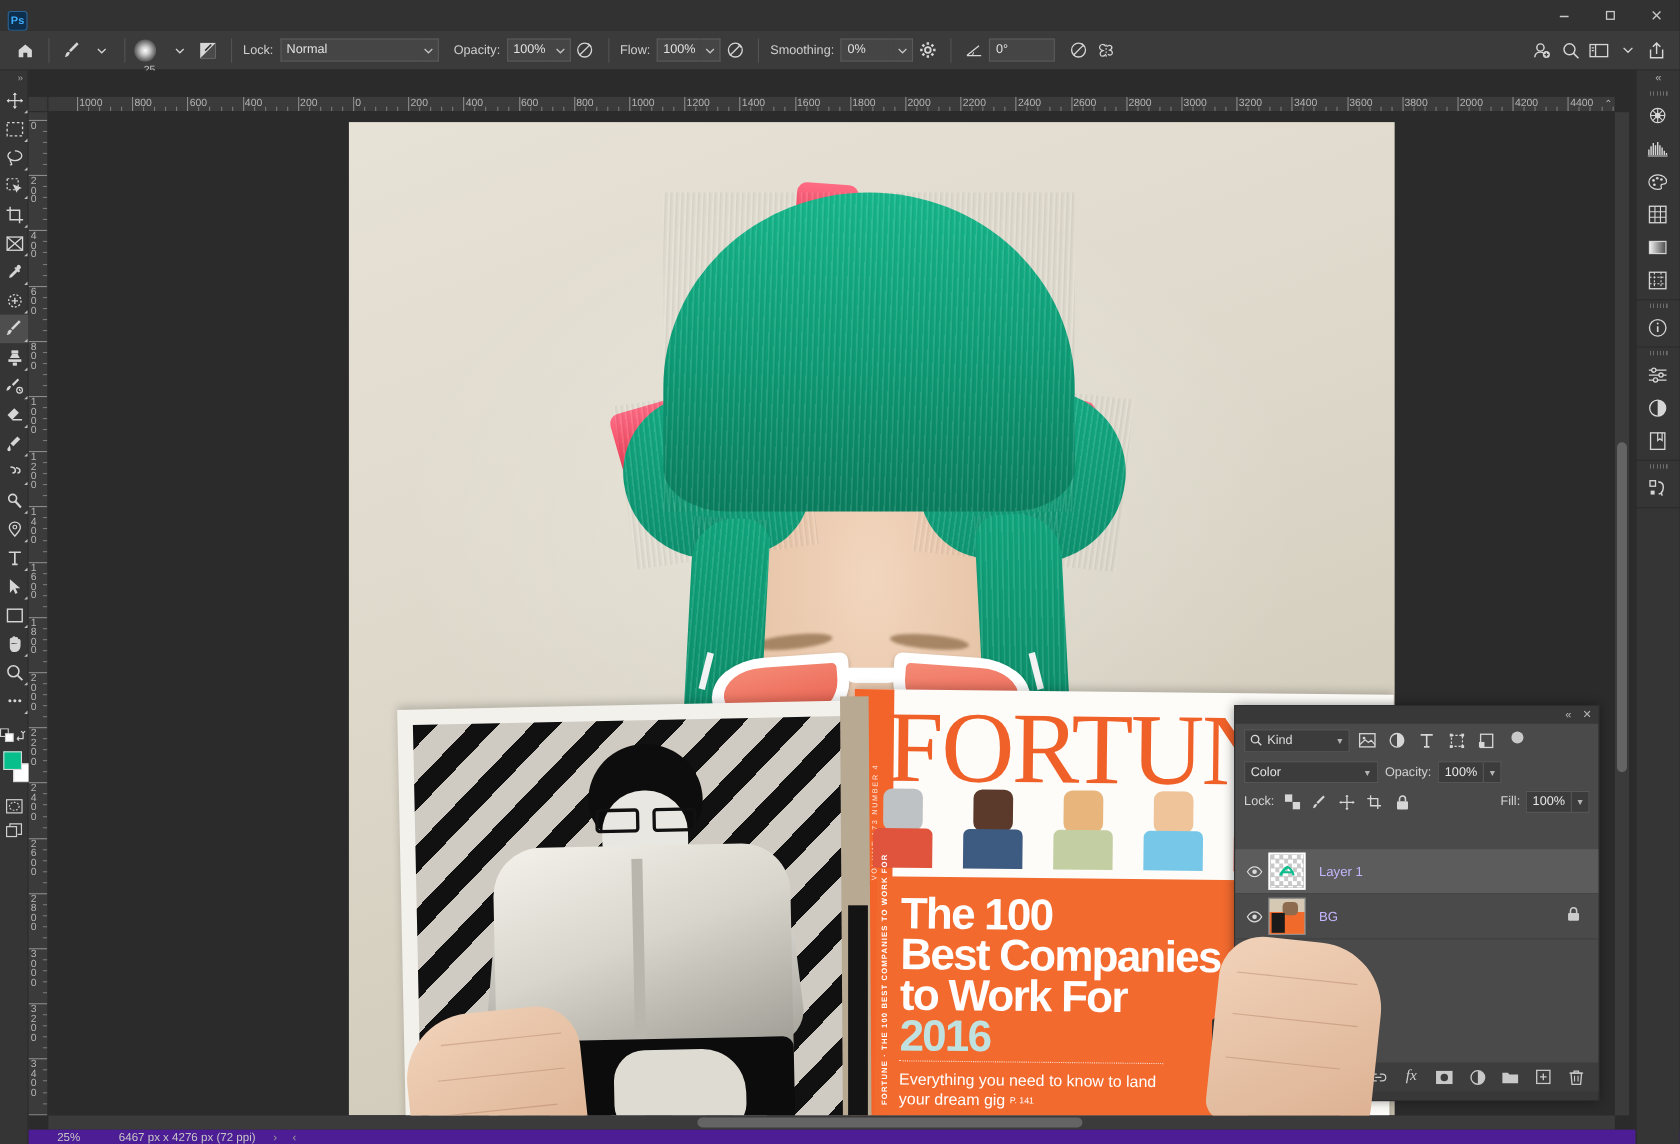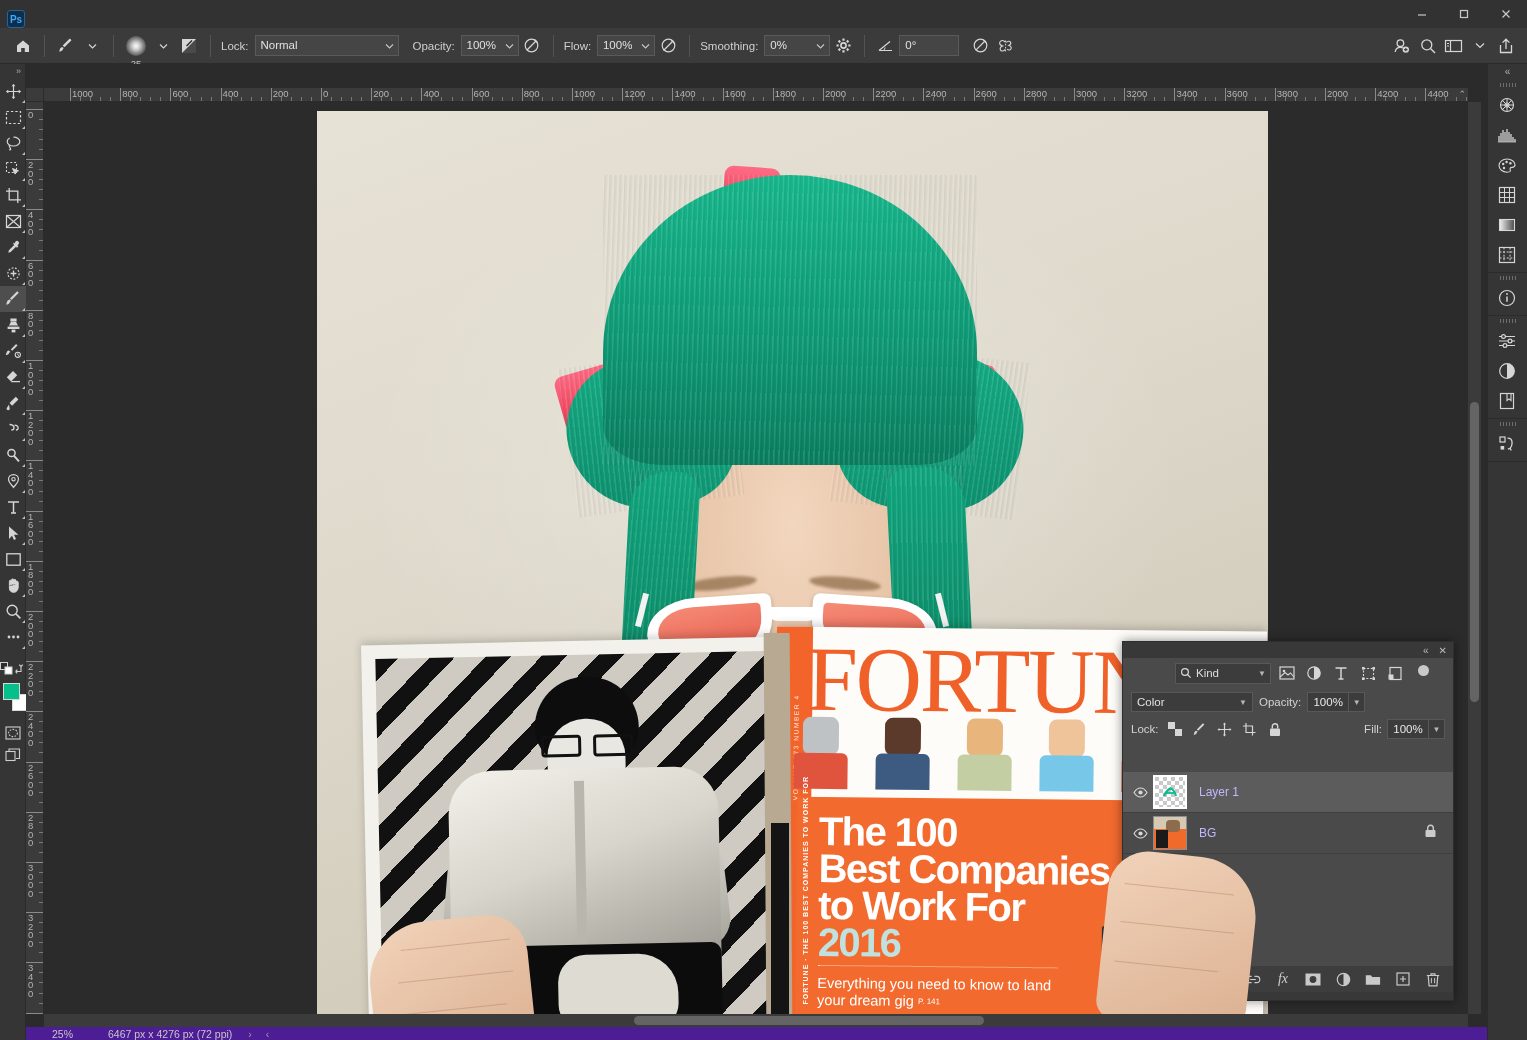--- a/index.html
+++ b/index.html
@@ -50,21 +50,21 @@
     font-size: 11.5px; height: 21px; line-height: 19px; padding: 0 5px;
     display: flex; align-items: center;
   }
   .ob-drop {
     width: 18px; height: 21px; background: #454545; border: 1px solid #5a5a5a; border-left: none;
     display:flex; align-items:center; justify-content:center; color:#c5c5c5; font-size:8px;
   }
   .ob-combo { display: flex; align-items: center; }
   .ob-combo .ob-field { border-right: none; }
   .brush-preview {
-    width: 28px; height: 28px; position: relative; display:flex; align-items:center; justify-content:center;
+    width: 28px; height: 28px; position: relative; display:flex; align-items:center; justify-content:flex-start;
   }
   .brush-dot {
     width: 20px; height: 20px; border-radius: 50%;
     background: radial-gradient(circle, #fdfdfd 0%, #c9c9c9 28%, #6d6d6d 62%, #3b3b3b 85%);
   }
   .brush-size-num {
     position: absolute; bottom: -9px; left: 0; width: 28px; text-align: center;
     font-size: 9.5px; color: #c8c8c8;
   }
 
@@ -343,21 +343,21 @@
   #lp-titlebar { height: 16px; display:flex; align-items:center; justify-content:flex-end; background:#383838; padding-right: 6px; gap: 10px;}
   #lp-titlebar div { color:#b8b8b8; font-size: 10px; }
   #lp-tabs { height: 26px; display:flex; align-items:flex-end; background:#383838; position: relative; }
   .lp-tab {
     height: 26px; line-height: 26px; padding: 0 13px; font-size: 12px; color:#a9a9a9;
   }
   .lp-tab.active { background: #4a4a4a; color:#f0f0f0; font-weight: bold; }
   #lp-menu { position:absolute; right: 8px; top: 6px; width: 14px; height: 12px;
     background: repeating-linear-gradient(180deg,#c2c2c2 0 2px, transparent 2px 4px); }
   #lp-body { background: #4a4a4a; height: 334px; position: relative; }
-  #lp-filter { height: 30px; display:flex; align-items:center; padding: 0 8px; gap: 5px; margin-left: 44px; }
+  #lp-filter { height: 30px; display:flex; align-items:center; padding: 0 8px; gap: 5px; }
   #lp-kind {
     width: 96px; height: 21px; background:#3c3c3c; border:1px solid #585858;
     display:flex; align-items:center; gap: 4px; padding: 0 4px; font-size: 11.5px; color:#dcdcdc;
   }
   #lp-kind .kcaret { margin-left: auto; font-size: 8px; color:#b5b5b5; }
   .filter-ico { width: 22px; height: 22px; display:flex; align-items:center; justify-content:center; color:#d6d6d6;}
   #lp-toggle { margin-left: 6px; width: 13px; height: 22px; display:flex; align-items:center; justify-content:center;}
   #lp-toggle i { display:block; width:11px; height:11px; border-radius:50%; background:#c9c9c9; margin-top:-5px;}
   #lp-blend { height: 28px; display:flex; align-items:center; padding: 0 8px; gap: 6px; }
   #lp-mode {

